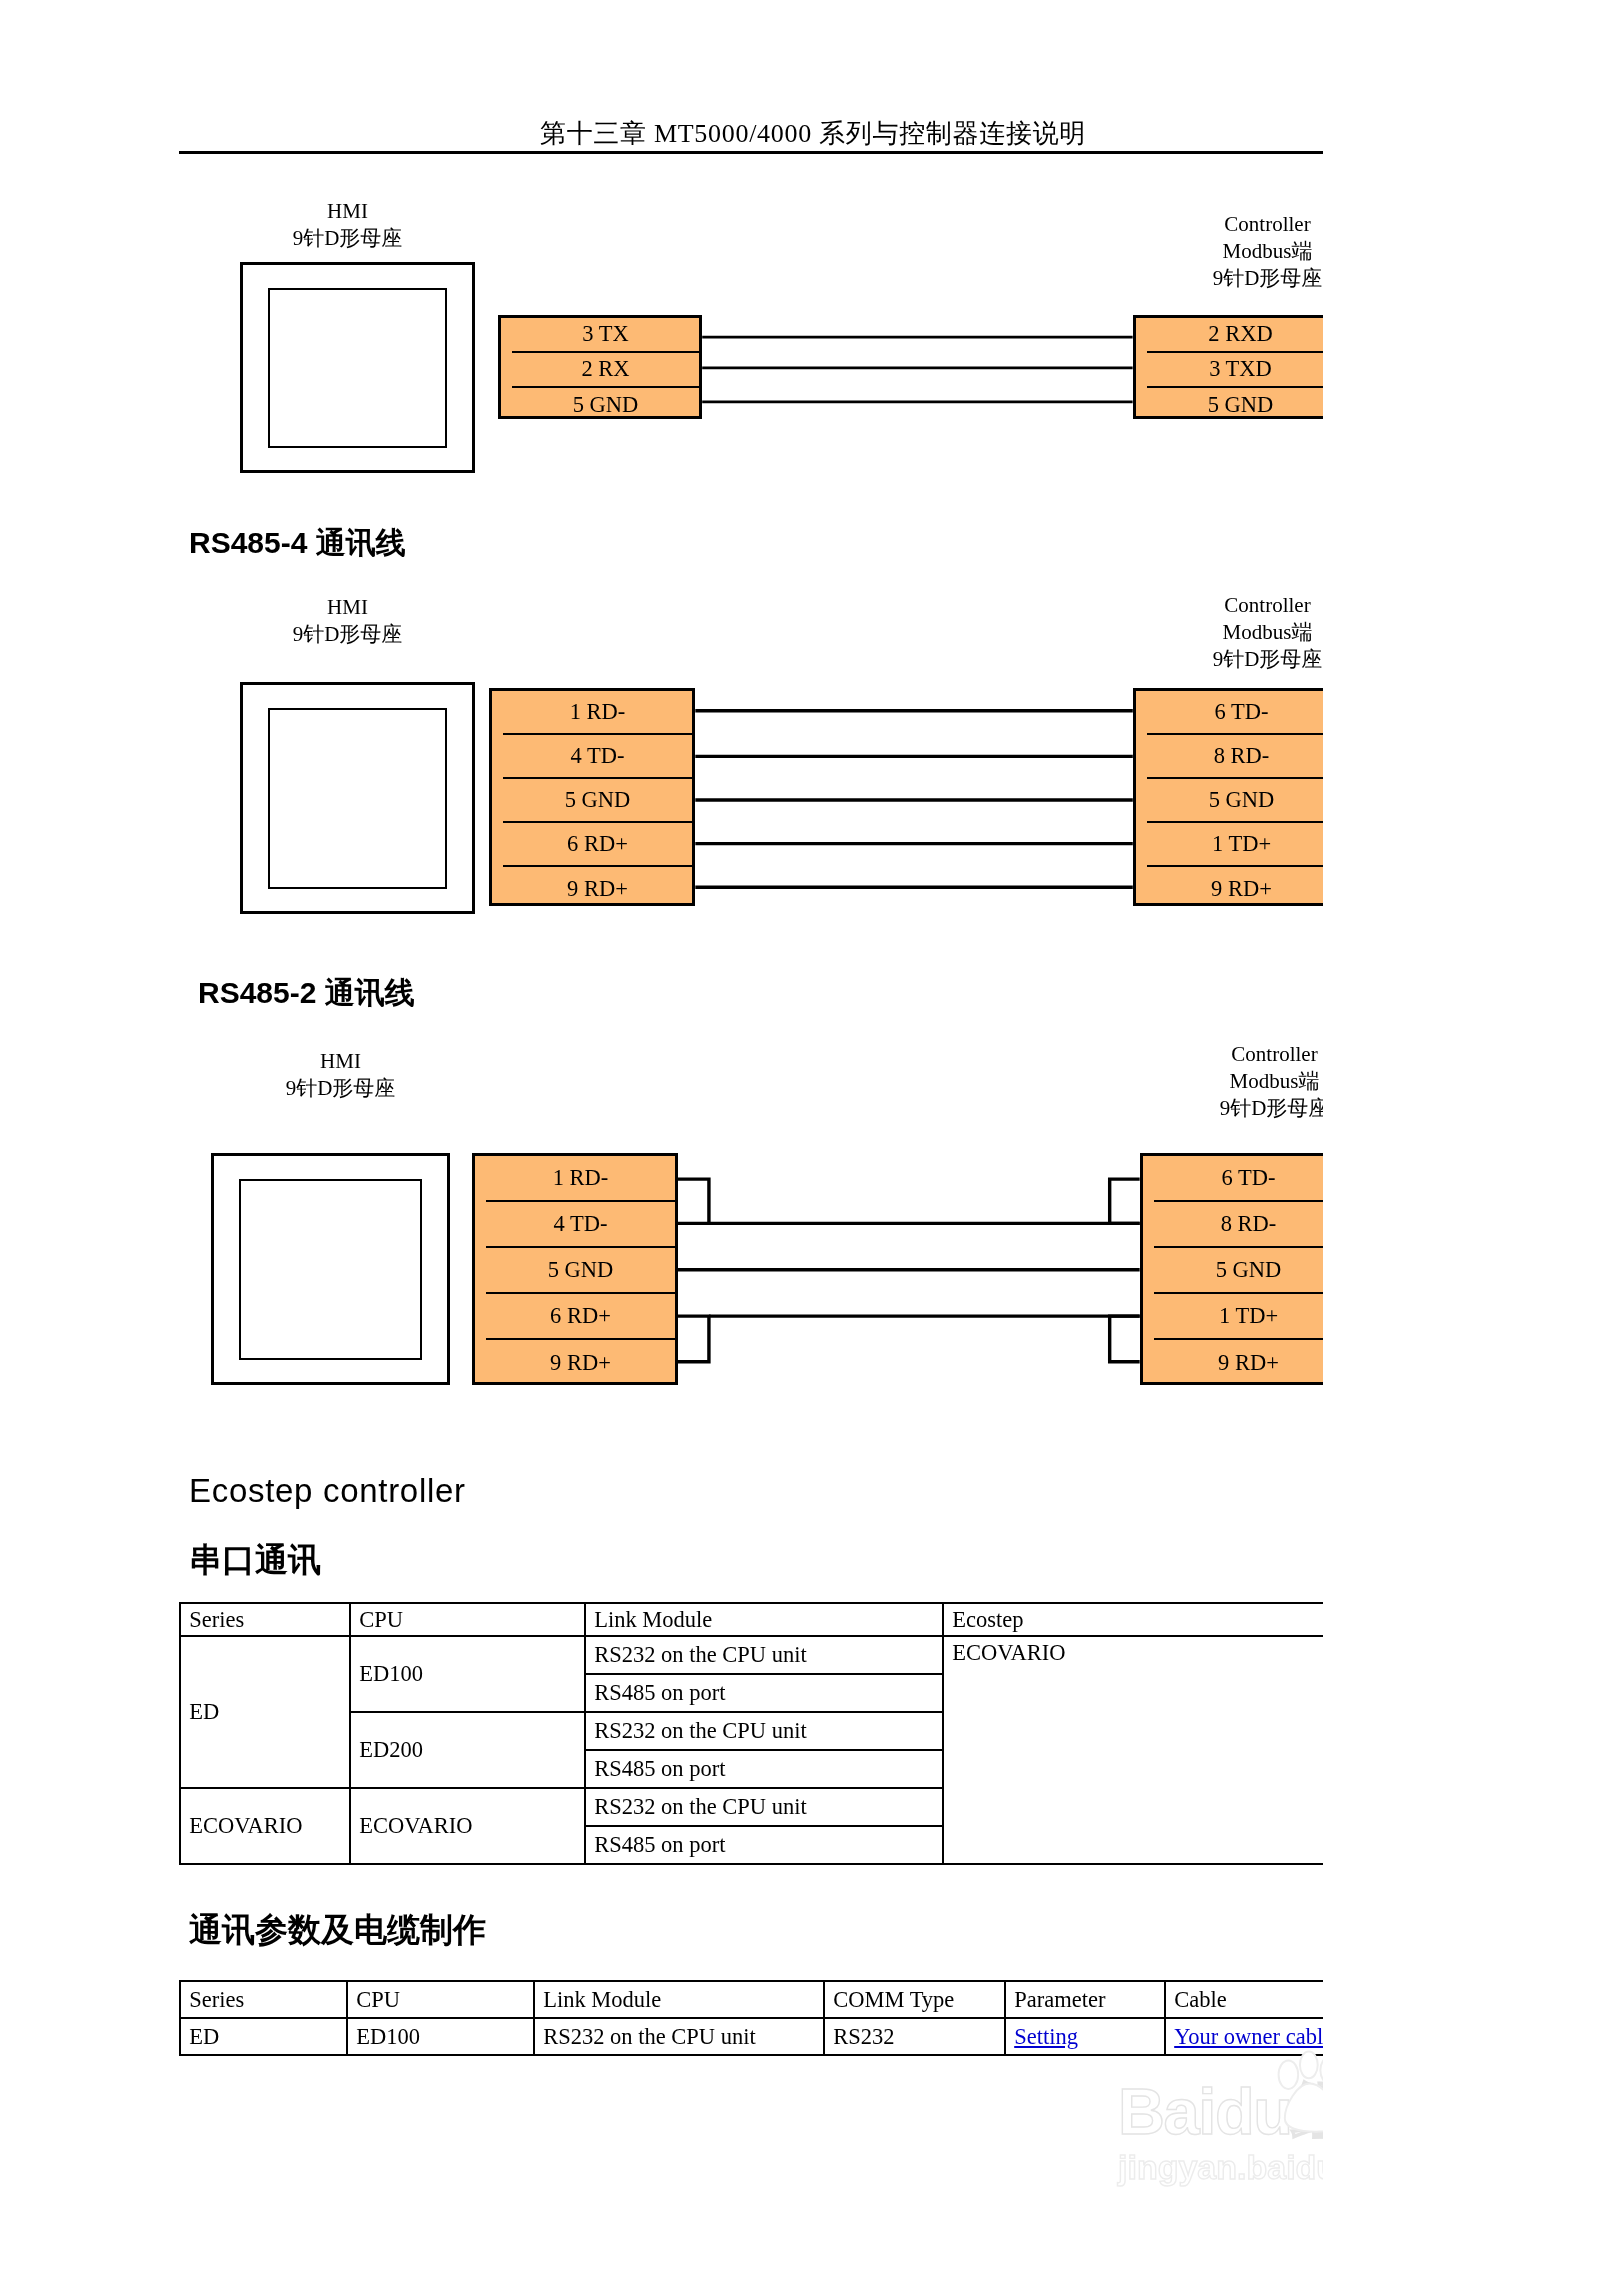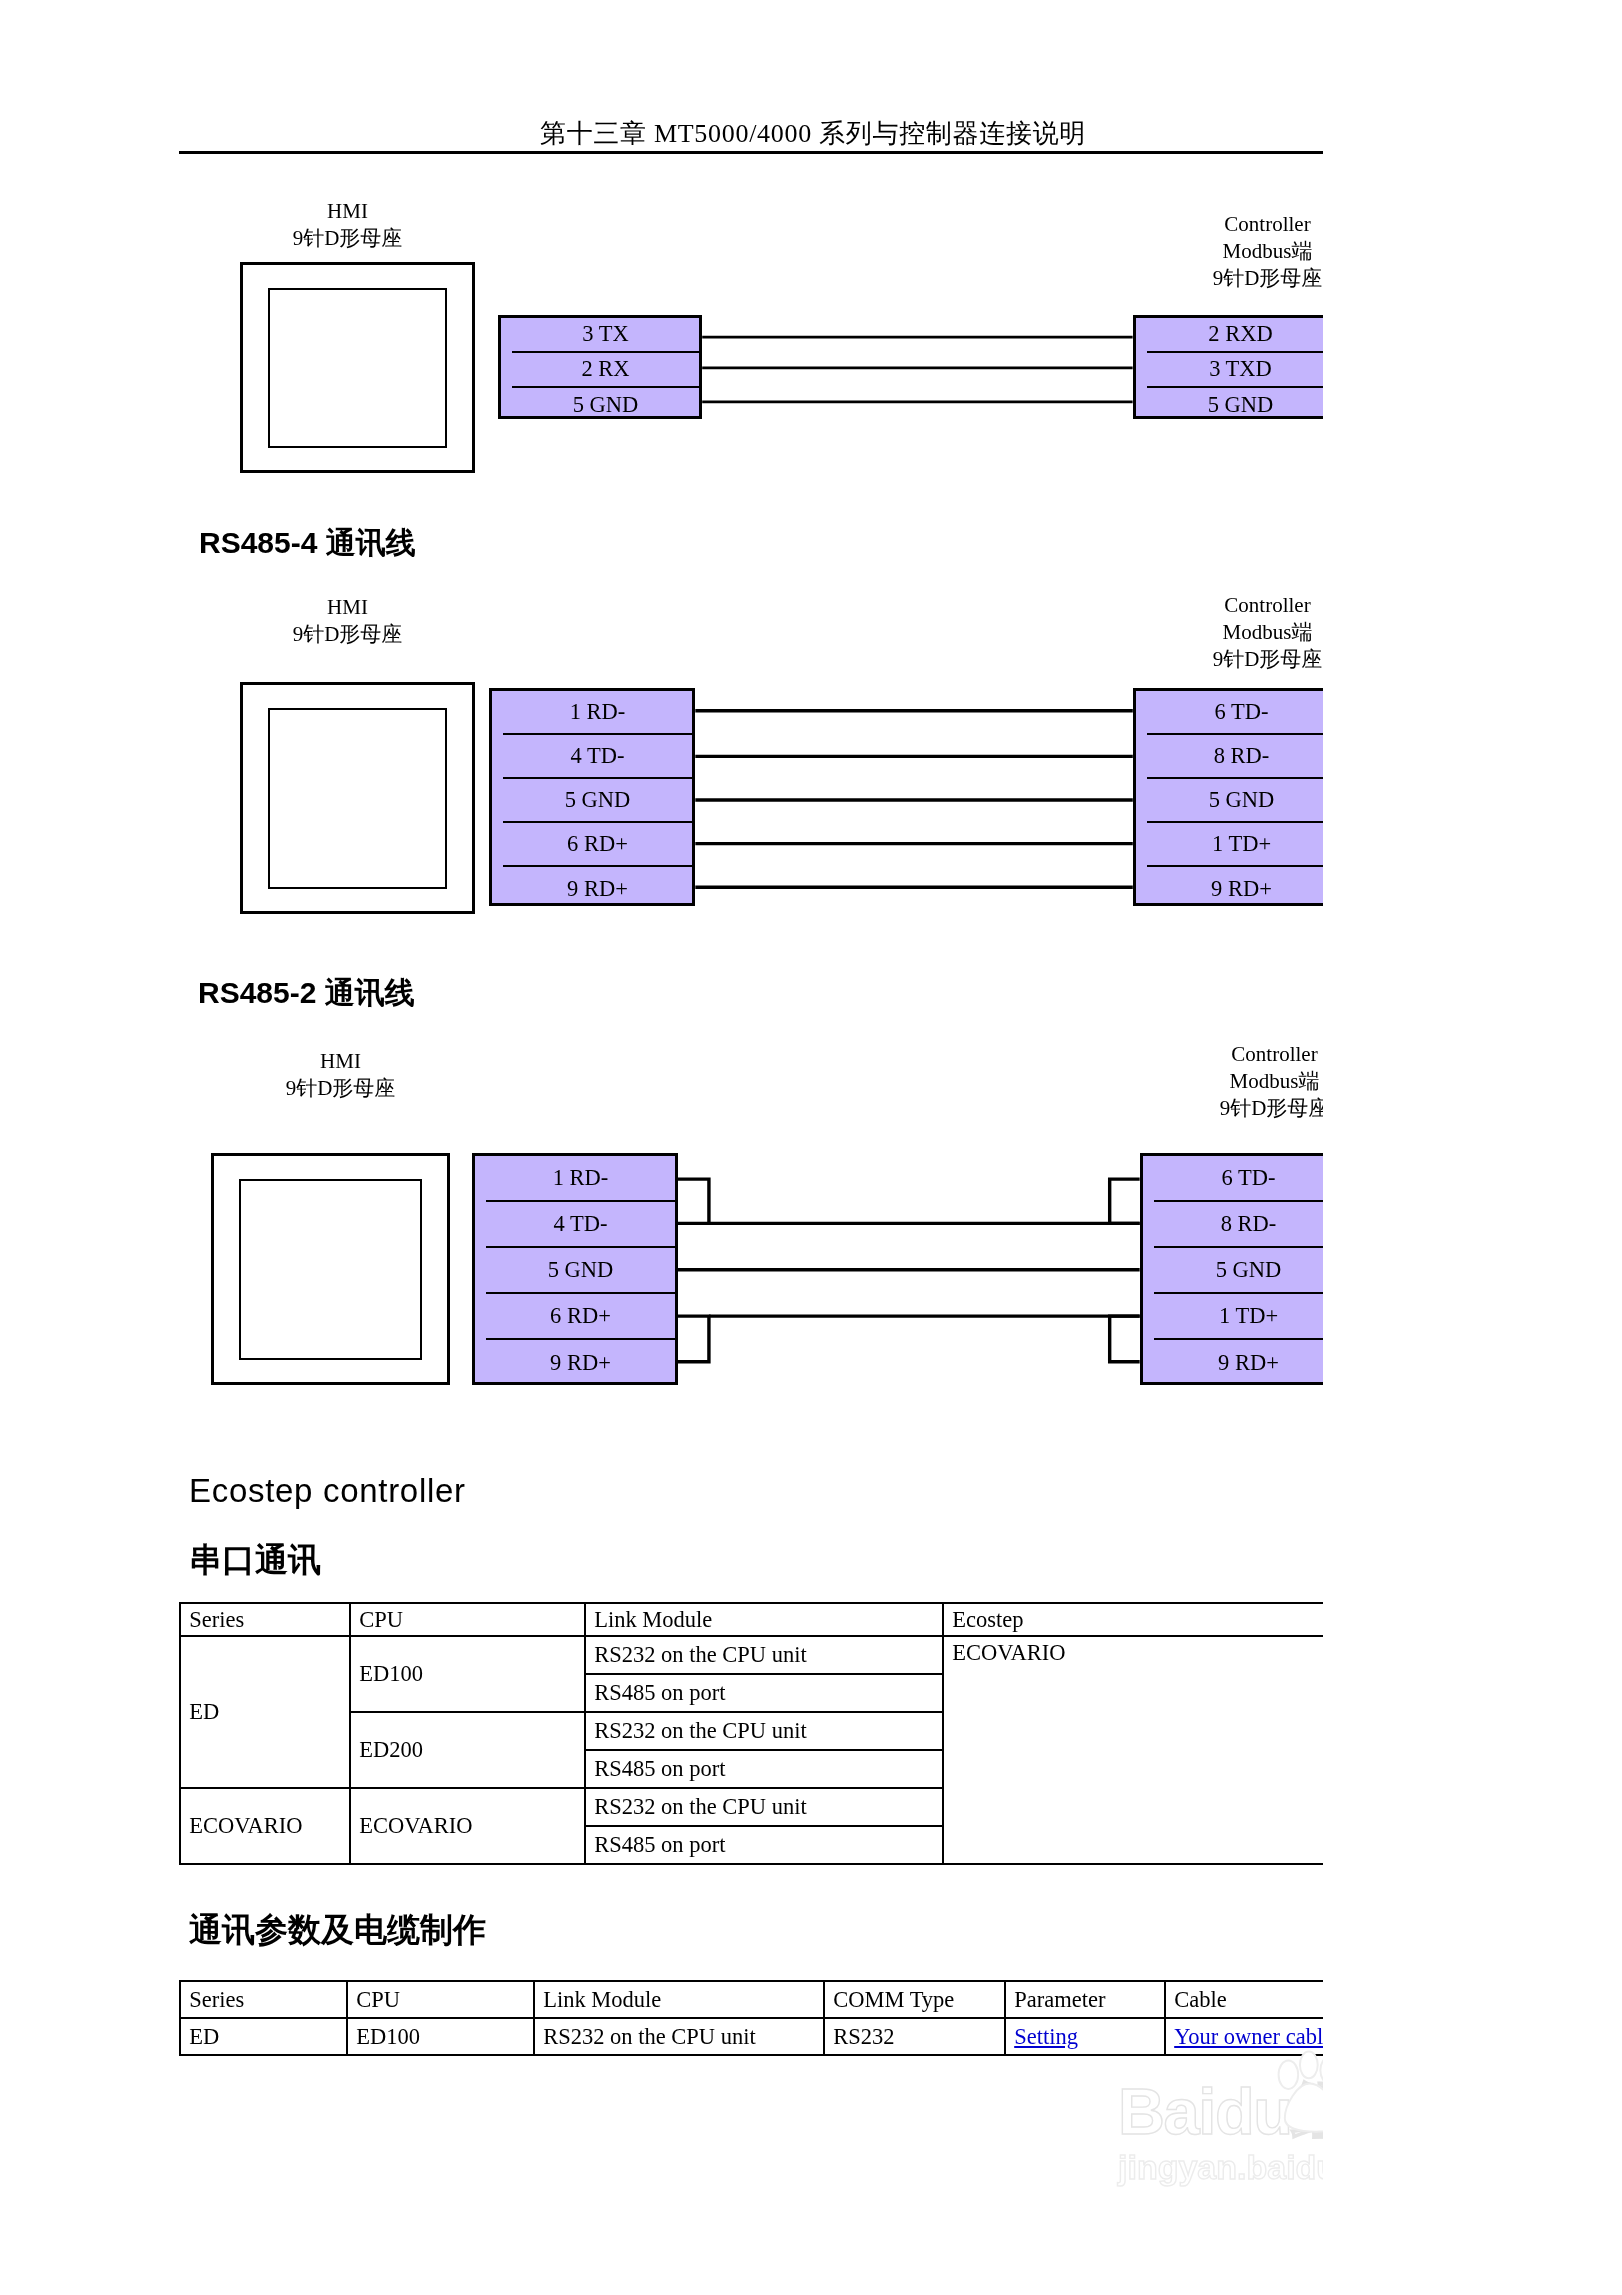--- a/index.html
+++ b/index.html
@@ -65,21 +65,21 @@
     position: absolute;
     border: 2.7px solid #000000;
     background: #ffffff;
     box-sizing: border-box;
   }
 
   
   .pinbox {
     position: absolute;
     border: 3.4px solid #000000;
-    background: #c4b5fd;
+    background: #fdba74;
     box-sizing: border-box;
     padding-left: 11px;
   }
   .pinrow {
     position: relative;
     border-bottom: 2.7px solid #000000;
     box-sizing: border-box;
     display: flex;
     align-items: center;
     justify-content: center;
@@ -247,21 +247,21 @@
 
     <svg class="wires" width="1623" height="504" viewBox="0 0 2381 740">
       <g stroke="#000000" stroke-width="4" fill="none">
         <line x1="1030" y1="495" x2="1662" y2="495"></line>
         <line x1="1030" y1="540" x2="1662" y2="540"></line>
         <line x1="1030" y1="590" x2="1662" y2="590"></line>
       </g>
     </svg>
   </div>
 
-  <div class="h-cn" style="left:199px;top:523px;">RS485-4 通讯线</div>
+  <div class="h-cn" style="left:189px;top:523px;">RS485-4 通讯线</div>
 
   <div class="dgm" style="left:0;top:0;width:1623px;height:954px;">
 
     <div class="conn-title" style="left:225px;top:594px;width:245px;">
       <div>HMI</div>
       <div>9针D形母座</div>
     </div>
 
     <div class="conn-title" style="left:1131px;top:592px;width:273px;">
       <div>Controller</div>

